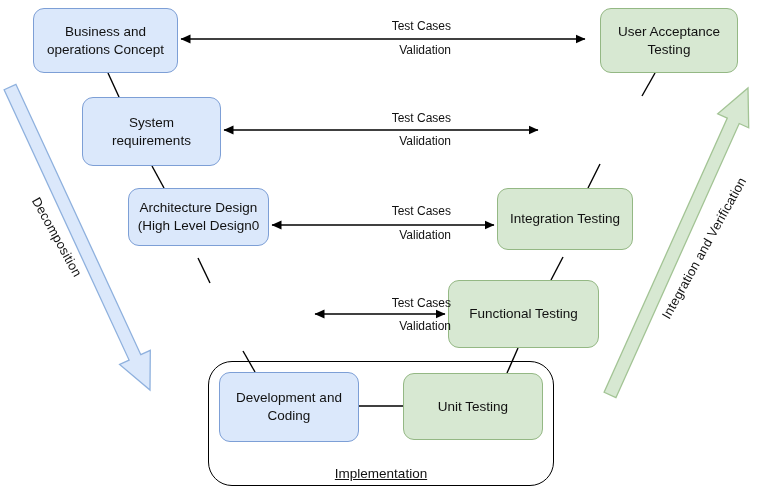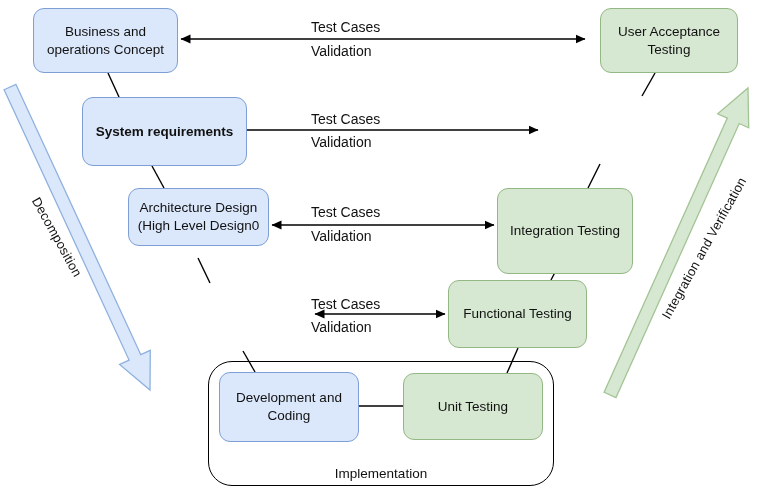--- a/index.html
+++ b/index.html
@@ -13,32 +13,32 @@
   .box {
     position:absolute; box-sizing:border-box;
     border-radius:11px;
     display:flex; align-items:center; justify-content:center;
     text-align:center; font-size:13.5px; line-height:1.3;
     white-space:pre-line; padding:21px 6px;
   }
   .box.blue  { background:#dbe8fb; border:1.5px solid #7d9fd6; }
   .box.green { background:#d7e8d2; border:1.5px solid #94b884; }
   .arrow-label {
-    position:absolute; width:140px; text-align:left;
-    font-size:14px; transform:translateX(-50%);
+    position:absolute; width:140px; text-align:right;
+    font-size:12px; transform:translateX(-50%);
     background:transparent; line-height:1.2;
   }
   .impl-container {
     position:absolute; left:208px; top:361px; width:346px; height:125px;
     border:1.6px solid #000000; border-radius:24px; box-sizing:border-box;
     background:transparent;
   }
   .impl-label {
     position:absolute; left:381px; top:466px; transform:translateX(-50%);
-    font-size:13.5px; text-align:center;
+    font-size:13.5px; text-align:center;text-decoration:underline;
   }
   .rot-label {
     position:absolute; font-size:13px; white-space:nowrap;
     letter-spacing:0.2px;
   }
   .rot-left  { left:57px;  top:237px; transform:translate(-50%,-50%) rotate(61deg); }
   .rot-right { left:704px; top:248px; transform:translate(-50%,-50%) rotate(-61deg); }
 </style>
 </head>
 <body>
@@ -72,28 +72,28 @@
     <line x1="518" y1="348" x2="507" y2="373" stroke="#000" stroke-width="1.4"></line>
 
     <line x1="359" y1="406" x2="403" y2="406" stroke="#000" stroke-width="1.4"></line>
   </svg>
 
   <div class="impl-container"></div>
   <div class="impl-label">Implementation</div>
 
   <div class="box blue" style="left:33px;  top:8px;   width:145px; height:65px;">Business and
 operations Concept</div>
-  <div class="box blue" style="left:82px;  top:97px;  width:165px; height:69px;font-weight:bold;">System requirements</div>
+  <div class="box blue" style="left:82px;  top:97px;  width:139px; height:69px;">System requirements</div>
   <div class="box blue" style="left:128px; top:188px; width:141px; height:58px;">Architecture Design
 (High Level Design0</div>
 
   <div class="box green" style="left:588px; top:8px;   width:138px; height:65px;margin-left:12px;">User Acceptance
 Testing</div>
-  <div class="box green" style="left:497px; top:188px; width:136px; height:86px;">Integration Testing</div>
-  <div class="box green" style="left:448px; top:280px; width:139px; height:68px;">Functional Testing</div>
+  <div class="box green" style="left:497px; top:188px; width:136px; height:62px;">Integration Testing</div>
+  <div class="box green" style="left:448px; top:280px; width:151px; height:68px;">Functional Testing</div>
 
   <div class="box blue" style="left:219px; top:372px; width:140px; height:70px;">Development and
 Coding</div>
   <div class="box green" style="left:403px; top:373px; width:140px; height:67px;">Unit Testing</div>
 
   <div class="arrow-label" style="left:381px; top:19px;">Test Cases</div>
   <div class="arrow-label" style="left:381px; top:43px;">Validation</div>
 
   <div class="arrow-label" style="left:381px; top:111px;">Test Cases</div>
   <div class="arrow-label" style="left:381px; top:134px;">Validation</div>

